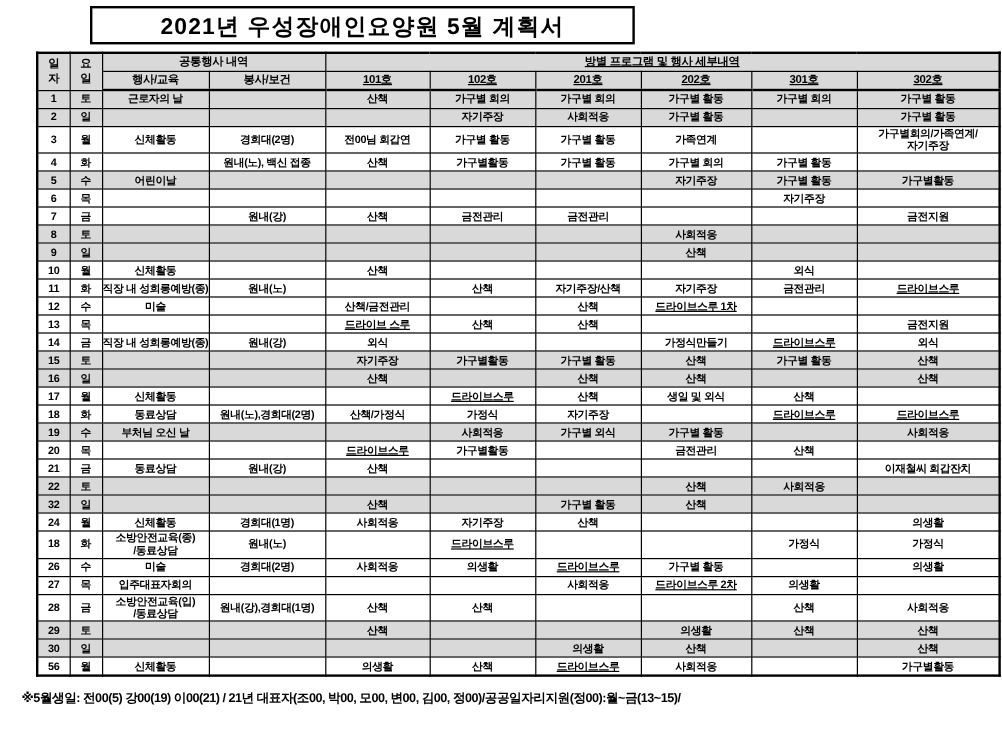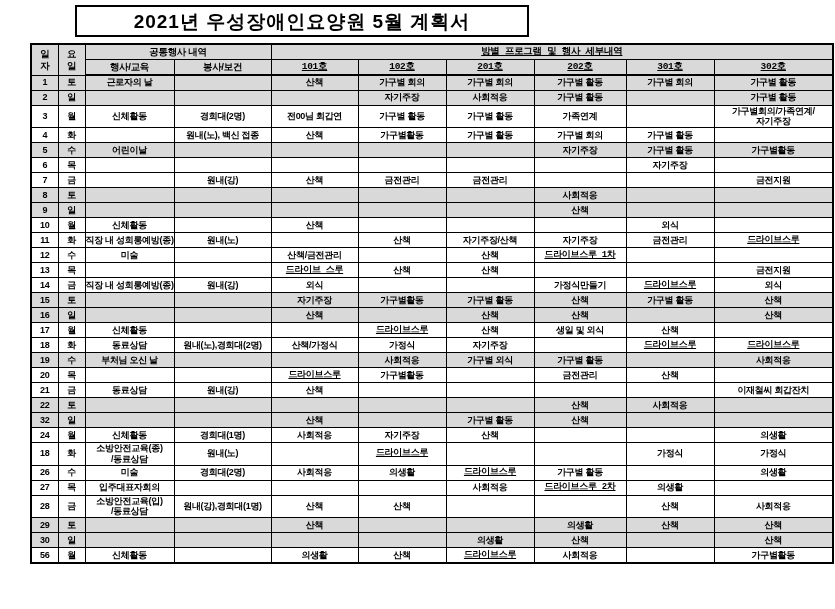--- a/index.html
+++ b/index.html
@@ -23,21 +23,21 @@
     border:1px solid #000;
     padding:0;margin:0;
     text-align:center;vertical-align:middle;
     font-size:9px;line-height:1.2;
     letter-spacing:-0.3px;
     white-space:pre;overflow:hidden;
     font-weight:bold;
   }
   thead th{background:#d9d9d9;font-size:9.5px;height:14px;}
   thead tr:last-child th{border-bottom:2px solid #000;}
-  th.room, .u{text-decoration:underline;font-family:Liberation Mono, monospace;}
+  th.room, .u{text-decoration:underline;}
   tr.data-row{height:15px;}
   tr.shaded td{background:#d9d9d9;}
   .notes{
     margin:10px 0 0 18px;
     font-size:10.5px;letter-spacing:-0.4px;line-height:1.6;
     white-space:nowrap;
   }
 </style>
 </head>
 <body>
@@ -452,13 +452,14 @@
         <td>산책</td>
         <td class="u">드라이브스루</td>
         <td>사회적응</td>
         <td></td>
         <td>가구별활동</td>
       </tr>
     </tbody>
 </table>
 
 <div class="notes">
+  <div>※5월생일:  전00(5)  강00(19)  이00(21)  /  21년  대표자(조00,  박00,  모00,  변00,  김00,  정00)/공공일자리지원(정00):월~금(13~15)/</div>
 </div>
 
 </body></html>

